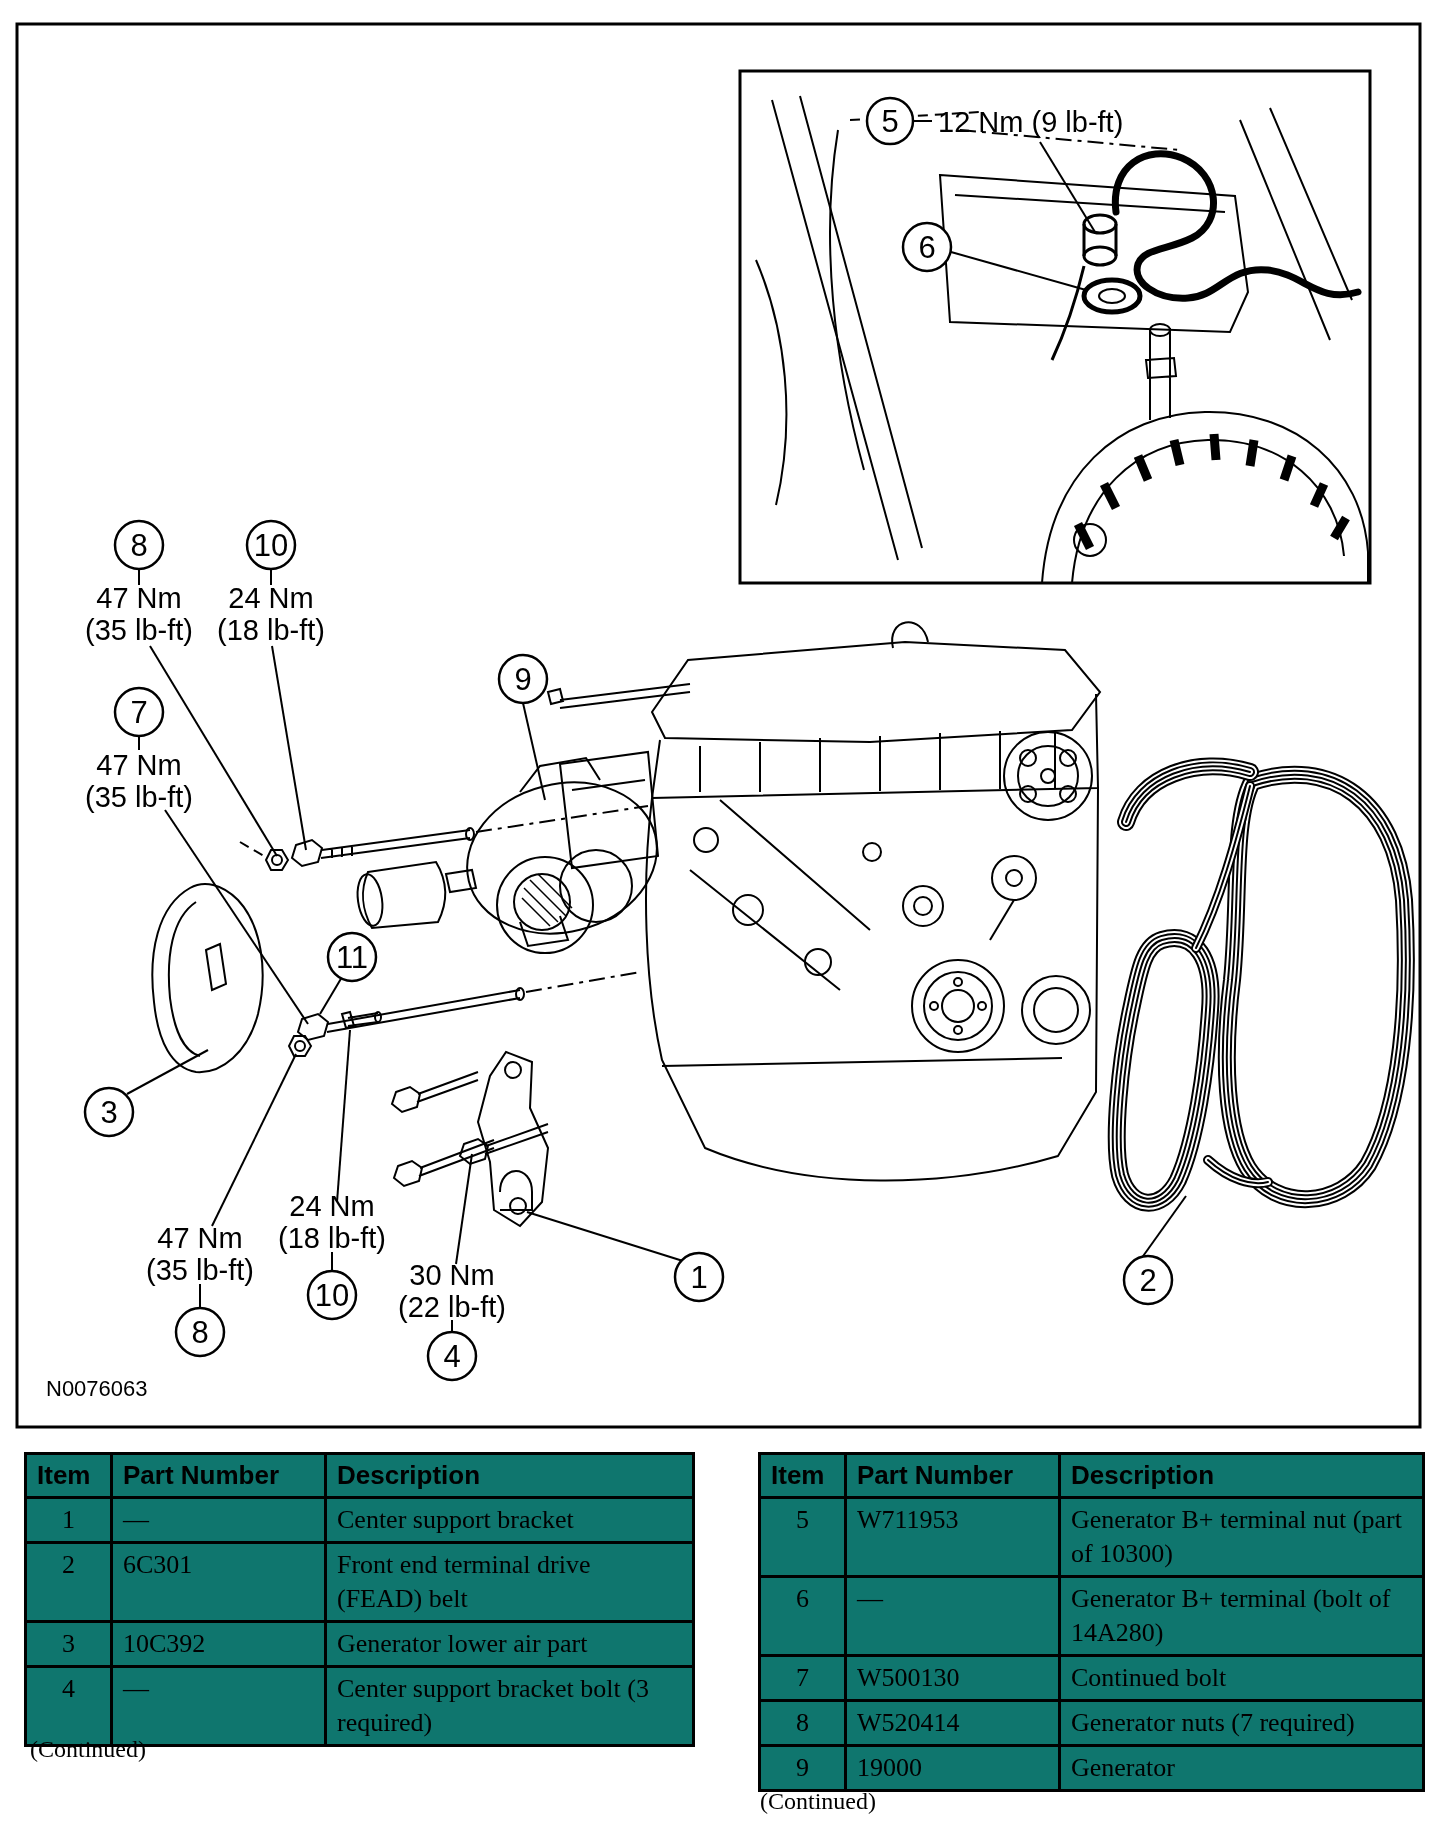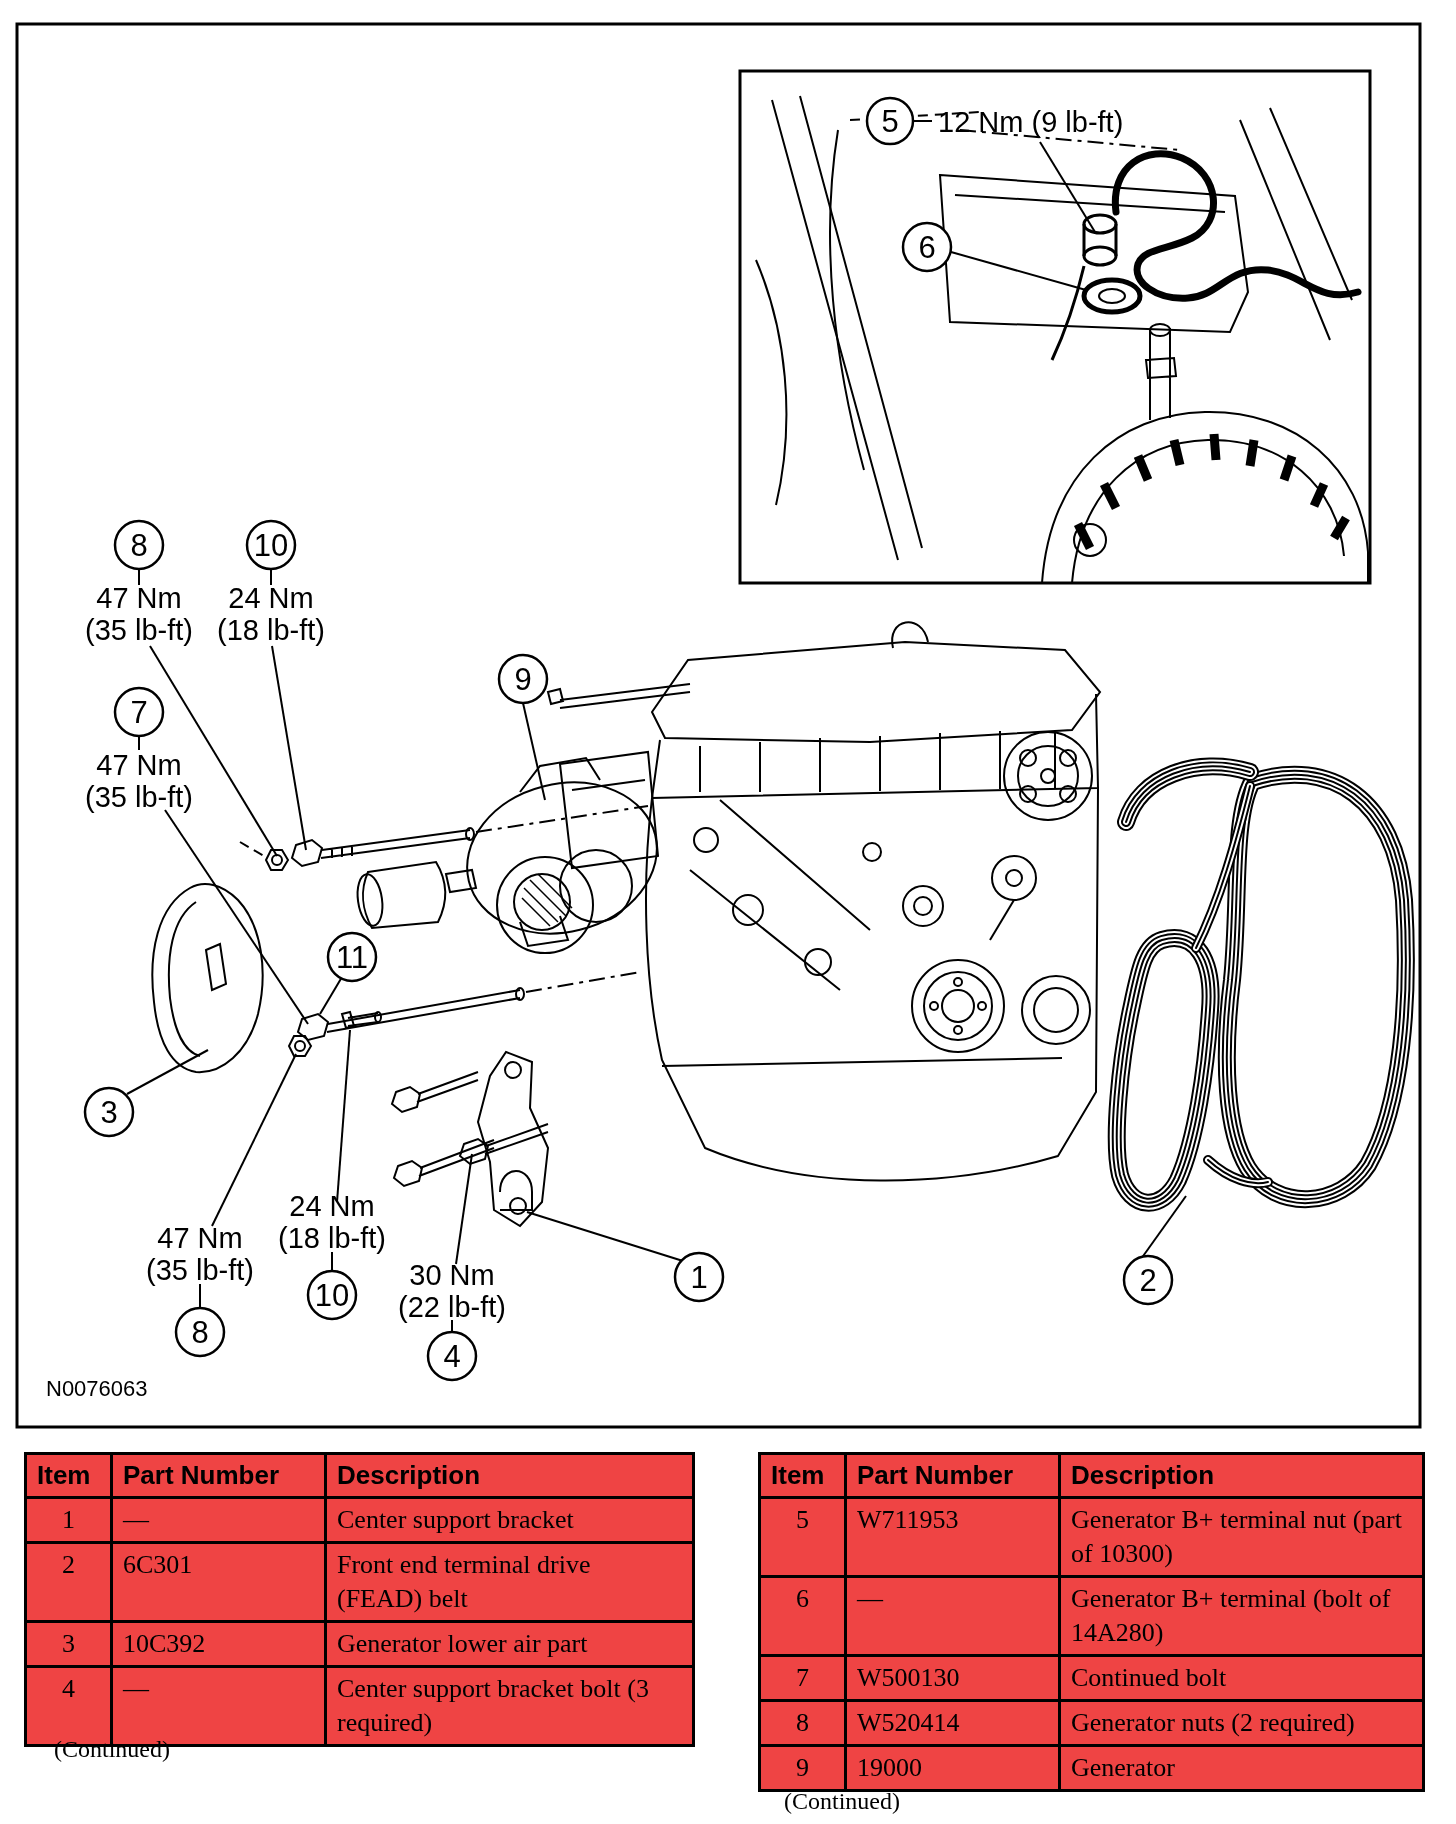--- a/index.html
+++ b/index.html
@@ -2,27 +2,27 @@
 <html><head>
 <meta charset="utf-8">
 <style>
   html,body{margin:0;padding:0;background:#ffffff;}
   body{position:relative;width:1456px;height:1824px;font-family:"Liberation Sans",sans-serif;color:#000;}
   svg text{fill:#000;}
   .diagram-svg{position:absolute;left:0;top:0;}
   .torque{font-family:"Liberation Sans",sans-serif;font-size:29px;}
   .callout-num{font-family:"Liberation Sans",sans-serif;font-size:31px;}
   .figid{font-family:"Liberation Sans",sans-serif;font-size:22px;}
-  table.parts{position:absolute;border-collapse:collapse;table-layout:fixed;background:#ef4444;}
+  table.parts{position:absolute;border-collapse:collapse;table-layout:fixed;background:#0f766e;}
   table.parts th{border:3px solid #000;font:bold 26px "Liberation Sans",sans-serif;text-align:left;padding:5px 10px;vertical-align:middle;}
   table.parts td{border:3px solid #000;font:26px "Liberation Serif",serif;line-height:34px;padding:4px 10px;vertical-align:top;}
   table.parts td.item{text-align:center;}
   .tbl-left{left:24px;top:1452px;width:668px;}
   .tbl-right{left:758px;top:1452px;width:664px;}
-  .continued{position:absolute;font:24px "Liberation Serif",serif;margin-left:24px;}
+  .continued{position:absolute;font:24px "Liberation Serif",serif;}
   .cont-left{left:30px;top:1736px;}
   .cont-right{left:760px;top:1788px;}
 </style>
 </head>
 <body>
 
 <svg class="diagram-svg" width="1456" height="1824" viewBox="0 0 1456 1824">
 
   <defs>
     <path id="belt-loop-right" d="M1252,782 C1330,756 1396,800 1404,900 C1410,1000 1402,1105 1368,1165 C1340,1208 1276,1212 1248,1168 C1226,1132 1222,1060 1232,980 C1240,900 1232,820 1252,782 Z"></path>
@@ -365,21 +365,21 @@
       <td>Generator B+ terminal (bolt of 14A280)</td>
     </tr>
     <tr>
       <td class="item">7</td>
       <td>W500130</td>
       <td>Continued bolt</td>
     </tr>
     <tr>
       <td class="item">8</td>
       <td>W520414</td>
-      <td>Generator nuts (2 required)</td>
+      <td>Generator nuts (7 required)</td>
     </tr>
     <tr>
       <td class="item">9</td>
       <td>19000</td>
       <td>Generator</td>
     </tr>
   </tbody>
 </table>
 <div class="continued cont-right">(Continued)</div>
 

